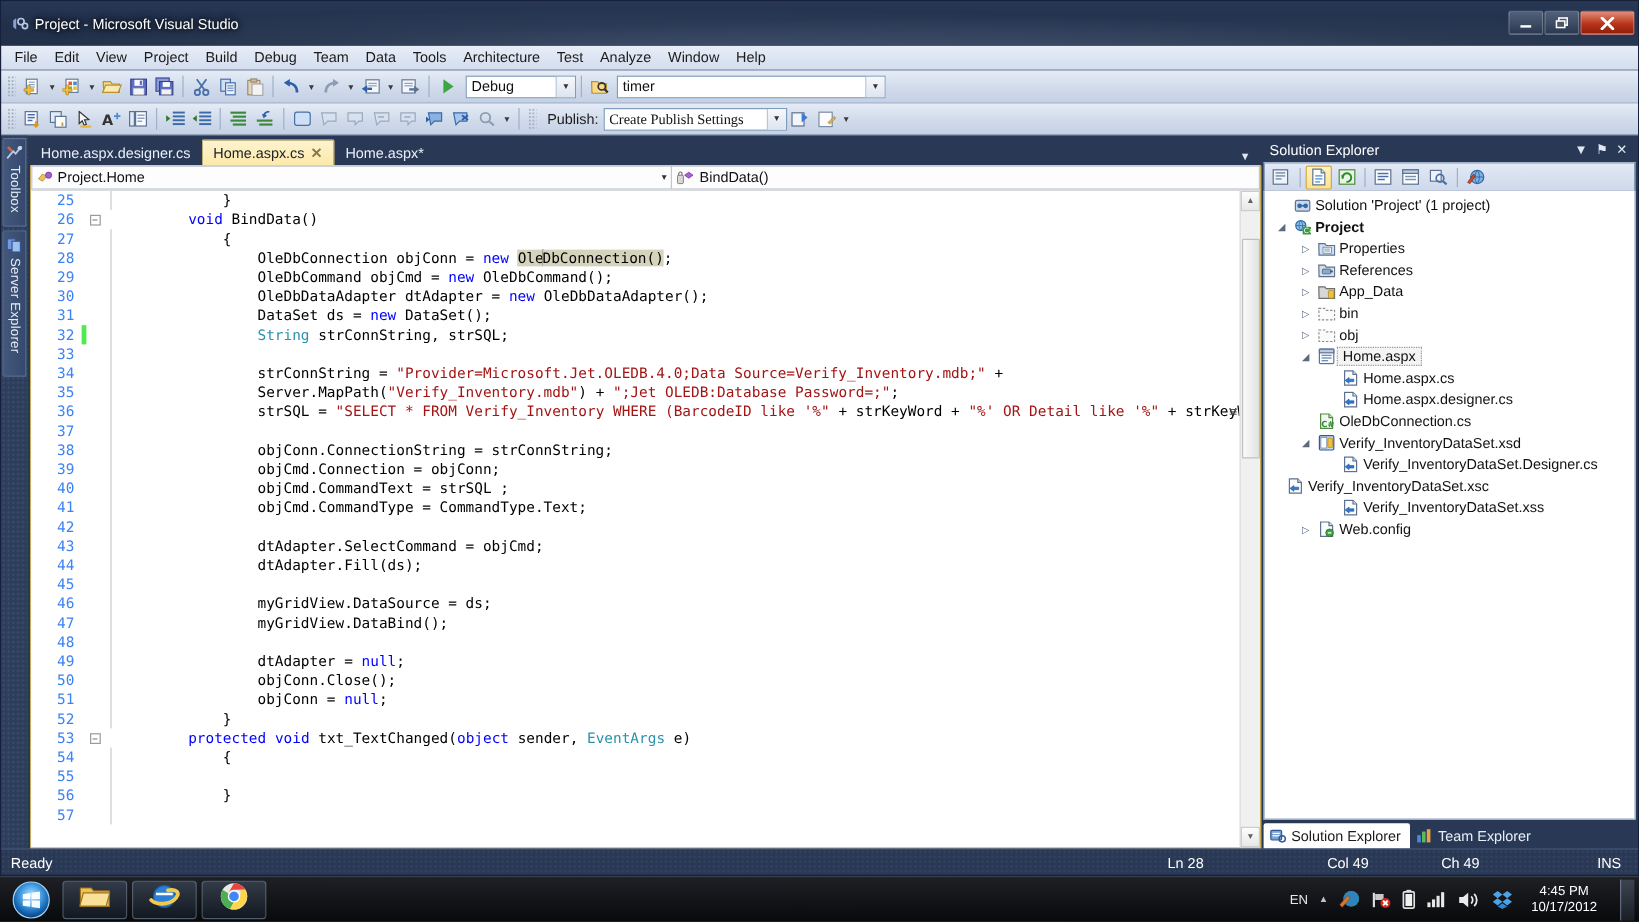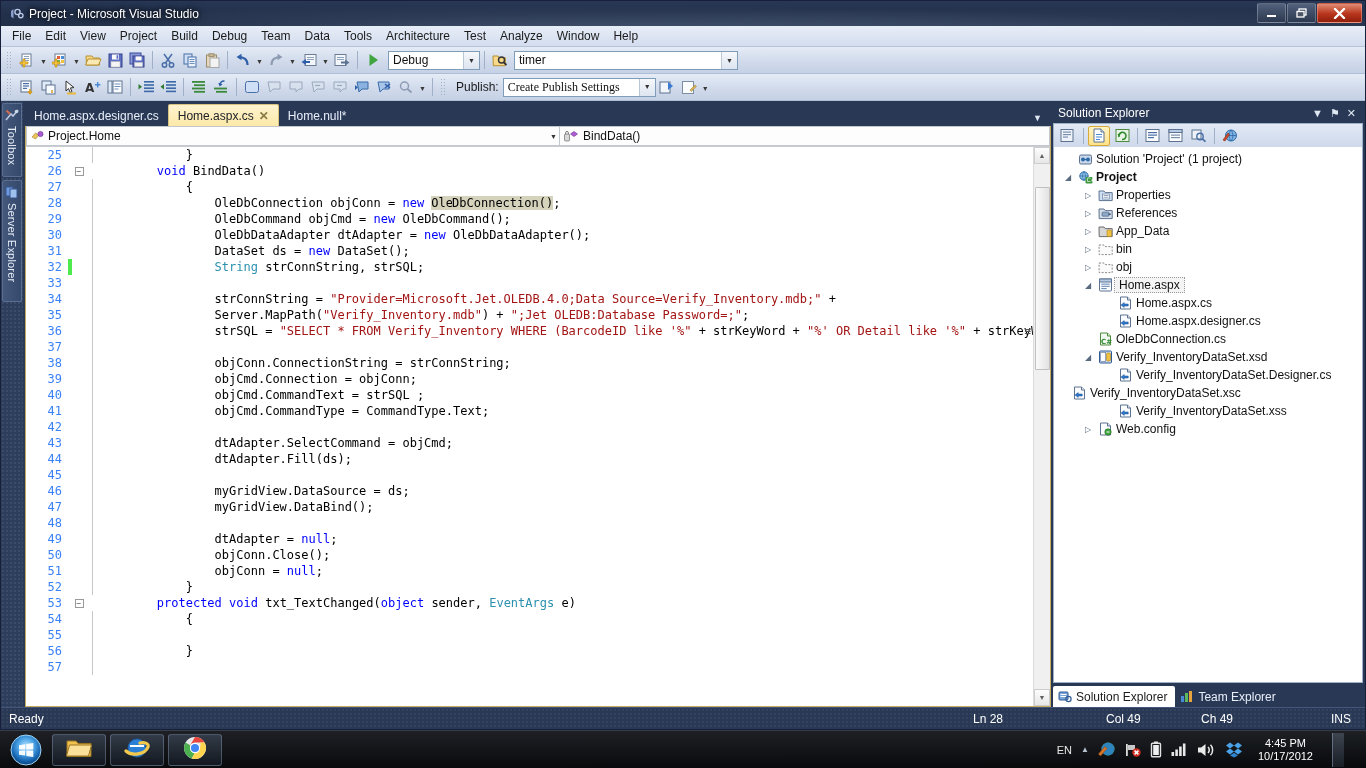--- a/index.html
+++ b/index.html
@@ -20,21 +20,21 @@
   
   #vs-window {
     position: absolute; left: 0; top: 0; width: 1366px; height: 730px;
     background: #293955;
     display: flex; flex-direction: column;
     border: 1px solid #16203a;
   }
 
   
   #titlebar {
-    height: 25px; position: relative;
+    height: 37px; position: relative;
     background: linear-gradient(to bottom, rgba(40,55,85,.78), rgba(25,38,62,.86));
     display: flex; align-items: center;
     overflow: hidden;
   }
   #titlebar::before {
     content: ""; position: absolute; inset: 0;
     background:
       radial-gradient(ellipse at 40% 120%, rgba(150,170,200,.25), transparent 60%),
       radial-gradient(ellipse at 75% 130%, rgba(180,200,230,.18), transparent 55%);
     pointer-events: none;
@@ -320,21 +320,21 @@
   #start-orb {
     width: 44px; height: 34px; margin-left: 4px;
     display: flex; align-items: center; justify-content: center;
   }
   .tb-item {
     width: 54px; height: 32px; margin-left: 4px;
     display: flex; align-items: center; justify-content: center;
     border: 1px solid rgba(160,180,210,.35); border-radius: 3px;
     background: linear-gradient(to bottom, rgba(120,150,190,.25), rgba(40,55,75,.3));
   }
-  #tray { margin-left: auto; display: flex; align-items: center; gap: 9px; padding-right: 22px; }
+  #tray { margin-left: auto; display: flex; align-items: center; gap: 9px; padding-right: 4px; }
   .tray-ico { display: flex; align-items: center; justify-content: center; }
   #tray-lang { color: #e8e8e8; font-size: 11px; }
   #tray-clock {
     color: #fff; font-size: 11px; text-align: center; line-height: 13px;
     padding: 0 6px;
   }
   #show-desktop {
     width: 12px; height: 34px; margin-left: 4px;
     background: linear-gradient(to bottom, rgba(160,180,210,.25), rgba(90,110,140,.2));
     border-left: 1px solid rgba(160,180,210,.45);
@@ -695,21 +695,21 @@
 
         <div id="tabstrip">
           <div class="doctab inactive">
             <span>Home.aspx.designer.cs</span>
           </div>
           <div class="doctab active">
             <span>Home.aspx.cs</span>
             <span class="tab-close">✕</span>
           </div>
           <div class="doctab inactive">
-            <span>Home.null*</span>
+            <span>Home.aspx*</span>
           </div>
           <div id="tabstrip-right">
             <span class="strip-caret">▼</span>
           </div>
         </div>
 
         <div id="editor-frame">
 
           <div id="navbar">
             <div class="navcombo left">

